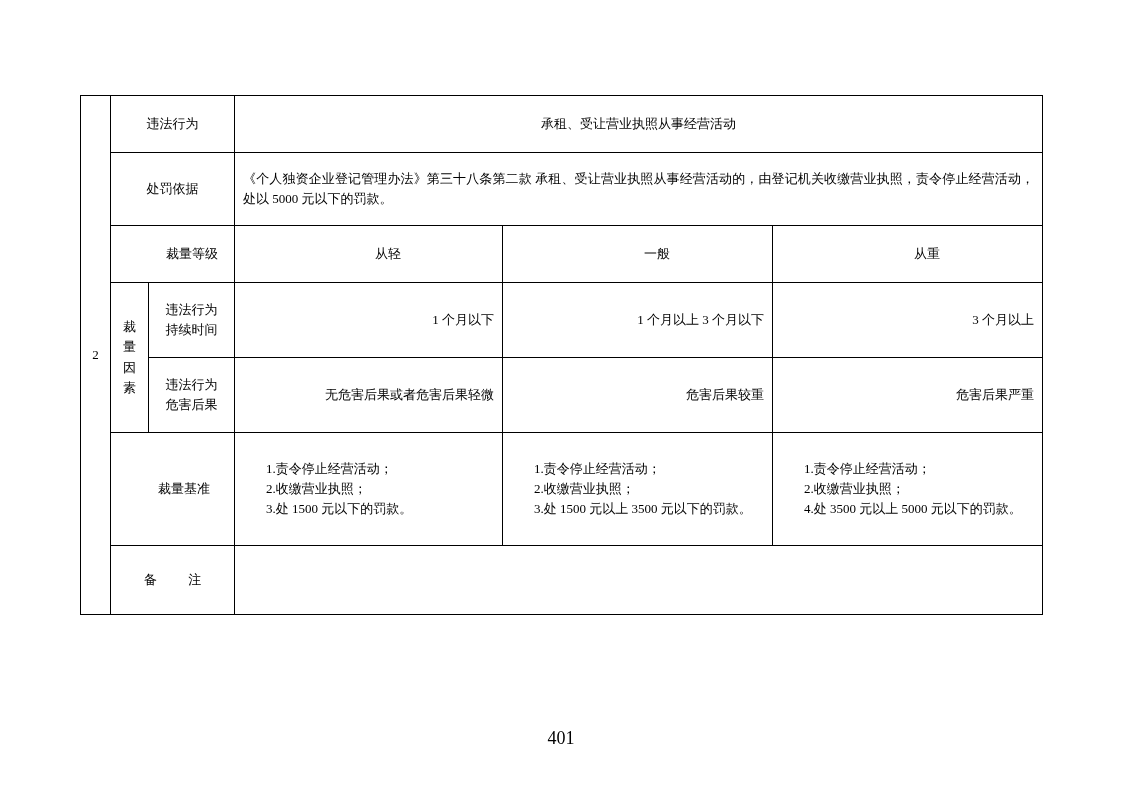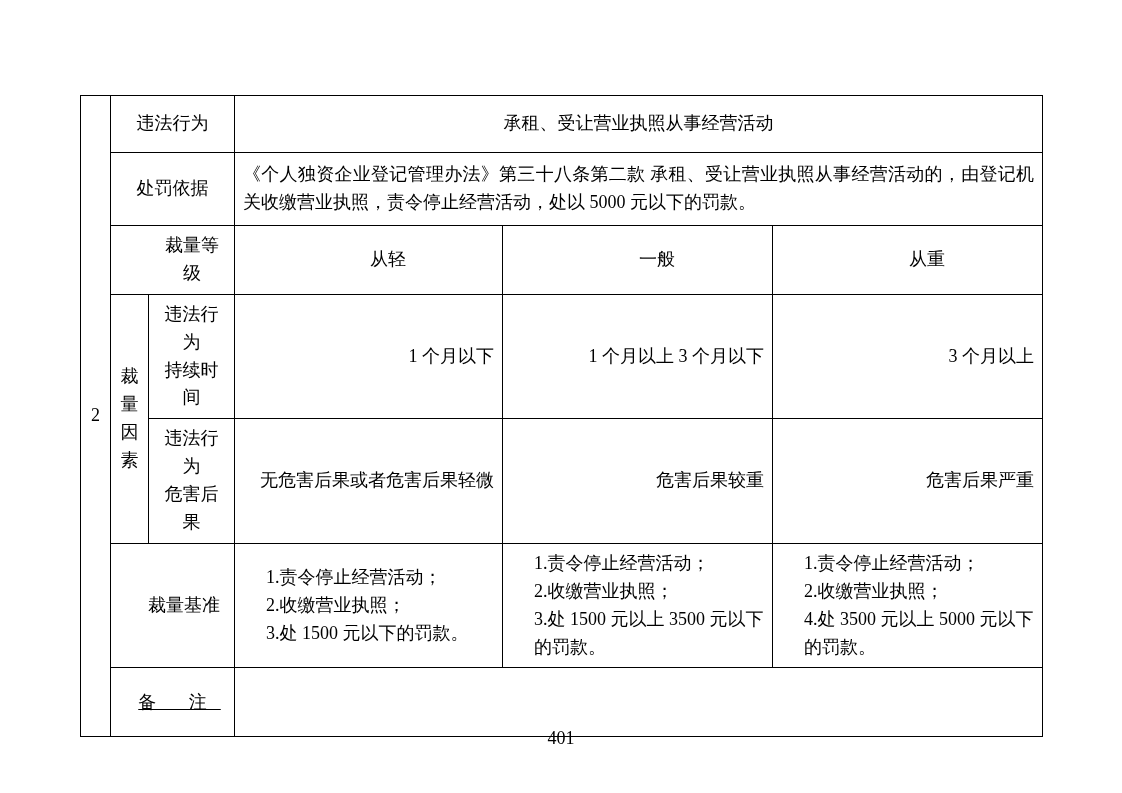--- a/index.html
+++ b/index.html
@@ -26,21 +26,21 @@
     left: 80px;
     top: 95px;
     width: 962px;
     border-collapse: collapse;
     table-layout: fixed;
   }
   .doc-table td {
     border: 1px solid #000000;
     vertical-align: middle;
     padding: 6px 8px;
-    font-size: 18px;
+    font-size: 13px;
     line-height: 1.55;
   }
   .col-idx { width: 30px; }
   .col-lbl1 { width: 38px; }
   .col-lbl2 { width: 86px; }
   .col-c1 { width: 268px; }
   .col-c2 { width: 270px; }
   .col-c3 { width: 270px; }
 
   .cell-center {
@@ -49,21 +49,21 @@
   }
   .cell-left {
     text-align: right;
   }
   .row-behavior td { height: 44px; }
   .row-basis td { height: 60px; }
   .row-level td { height: 44px; padding-left: 47px; }
   .row-duration td { height: 62px; }
   .row-harm td { height: 62px; }
   .row-criteria td { height: 100px; padding-left: 31px; }
-  .row-remark td { height: 56px; text-decoration: underline; }
+  .row-remark td { height: 56px; }
 
   .idx-cell {
     text-align: center;
     font-size: 15px;
   }
   .vert-label {
     text-align: center;
     font-size: 15px;
     letter-spacing: 0px;
     line-height: 1.35;

